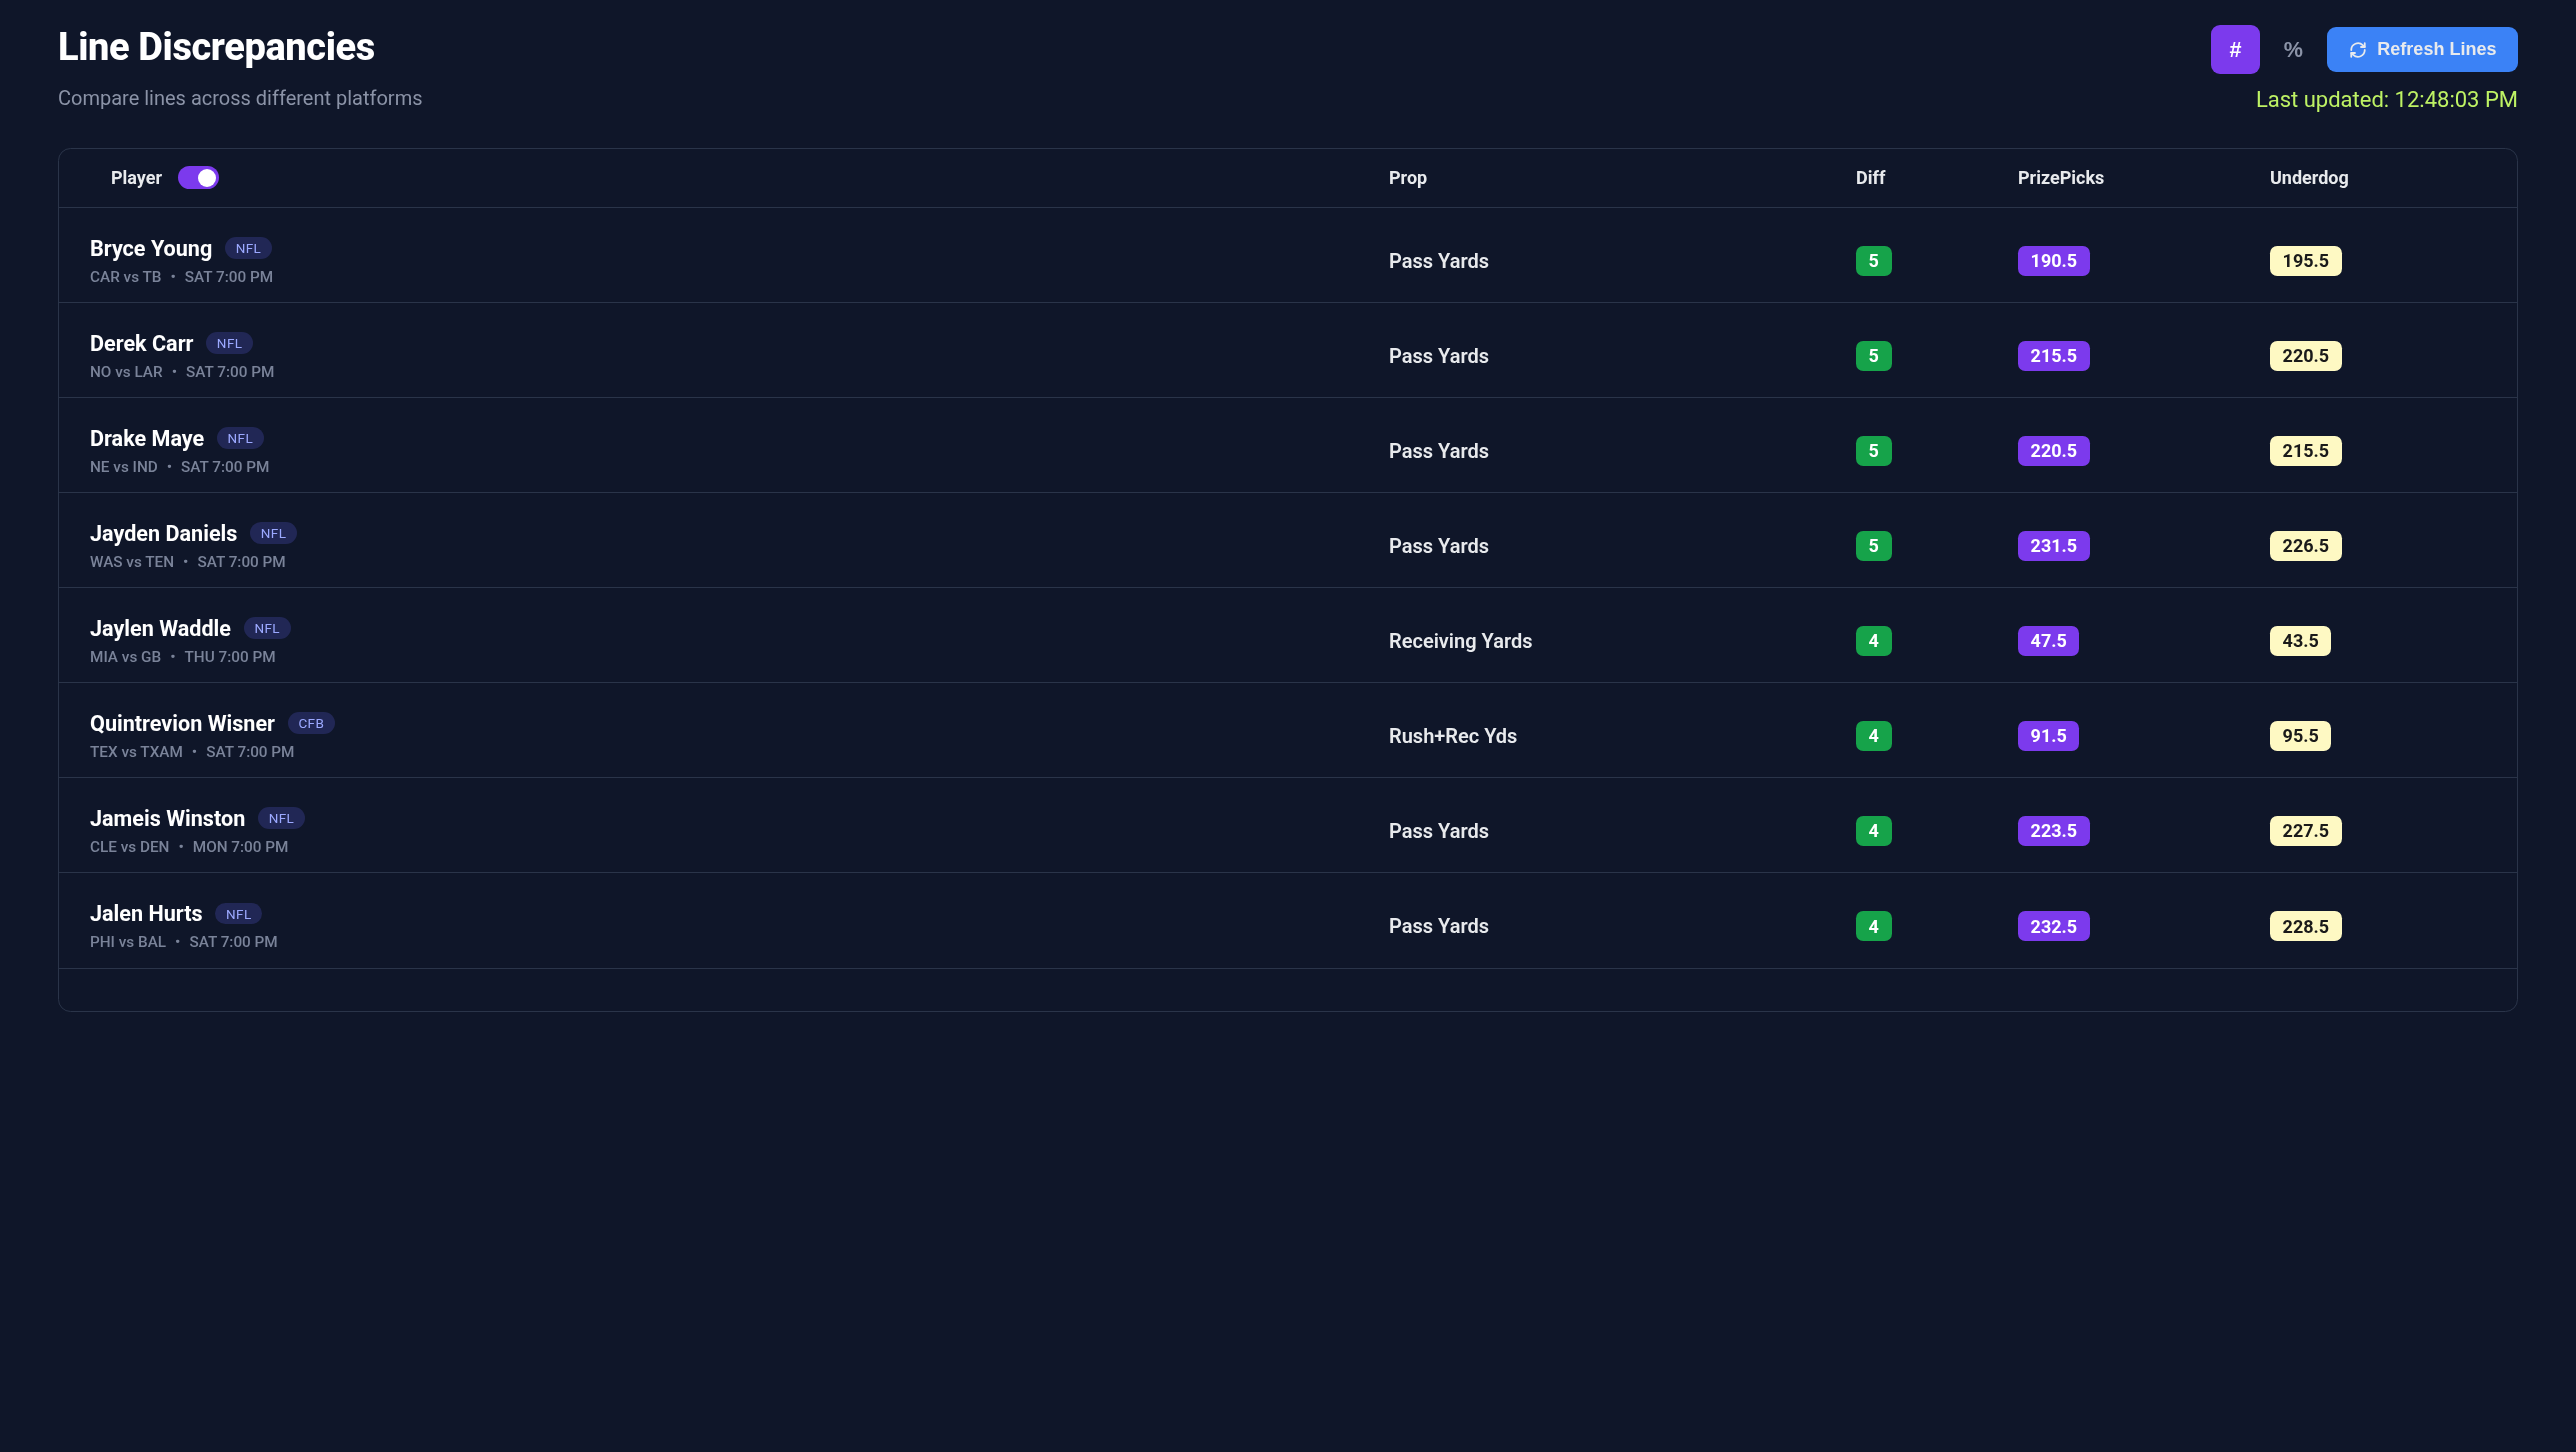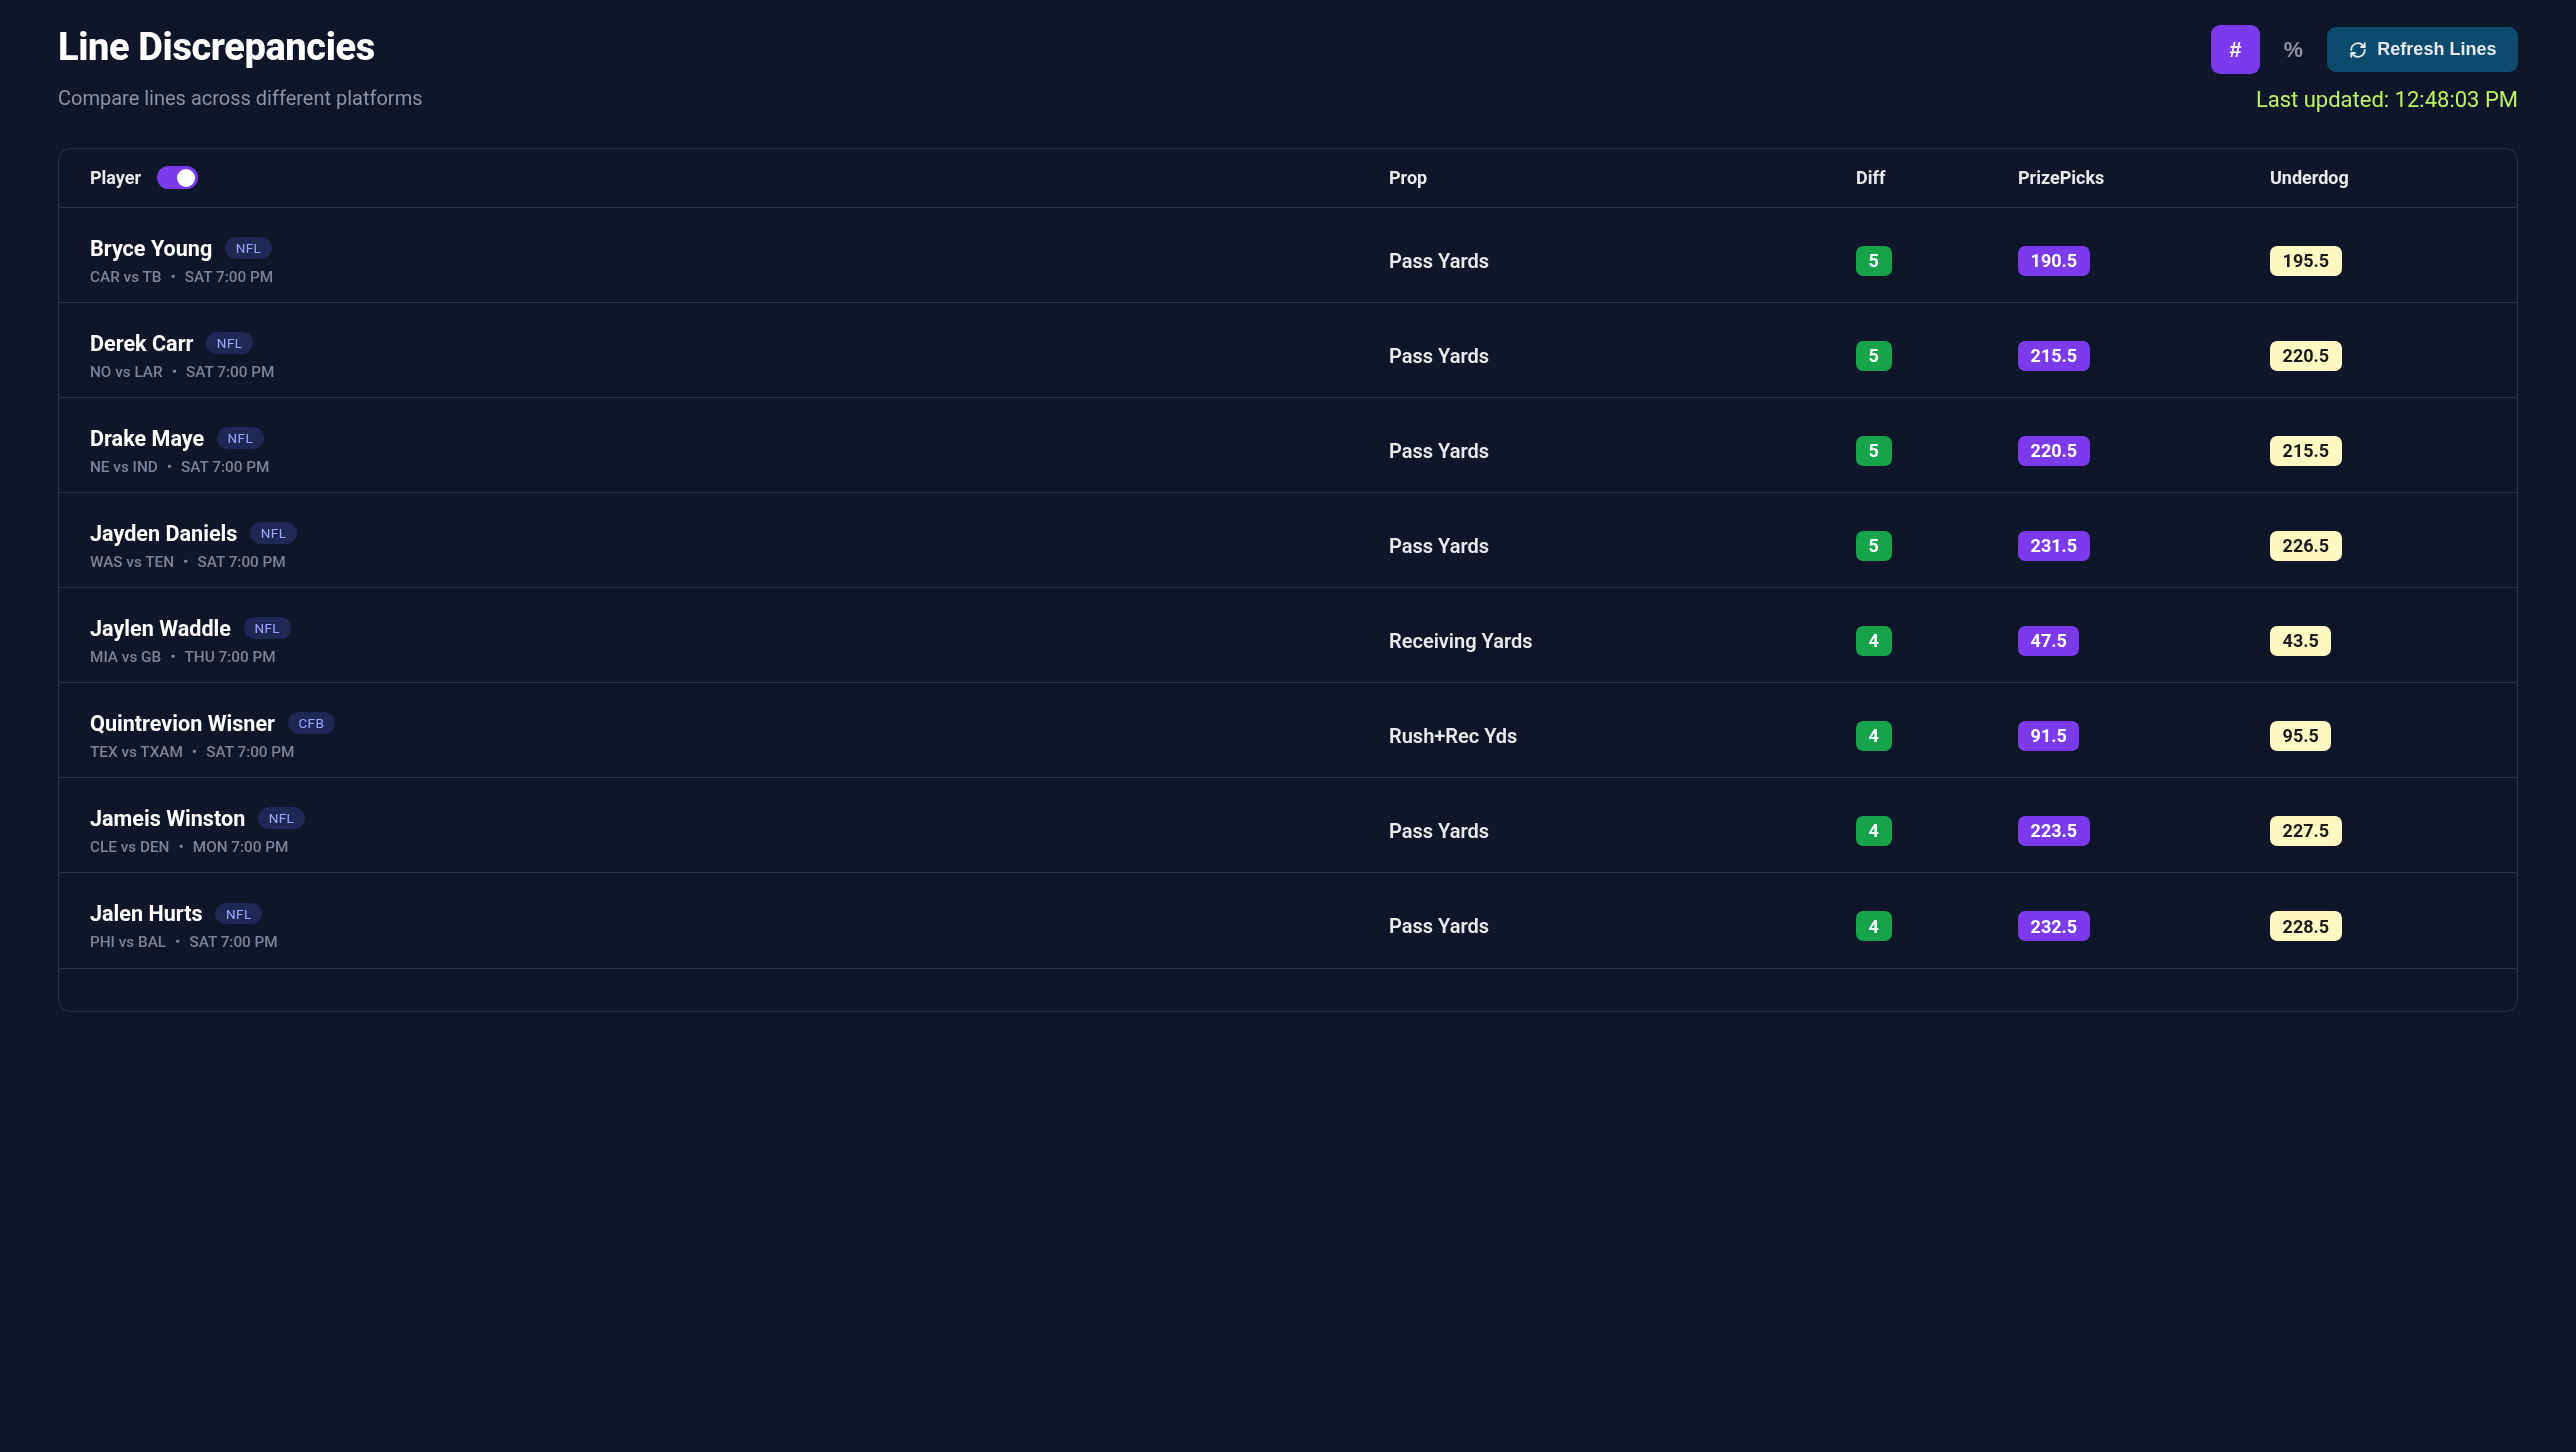--- a/index.html
+++ b/index.html
@@ -49,21 +49,21 @@
       font-size: 21.6px;
       font-weight: 700;
       cursor: pointer;
       border: none;
     }
     .icon-btn.active { background: #7c3aed; color: #fff; }
     .icon-btn.inactive { background: transparent; color: #8b93a7; }
     .refresh-btn {
       height: 45px;
       padding: 0 21.6px;
-      background: #0c4a6e;
+      background: #3b82f6;
       border: none;
       border-radius: 9px;
       color: #e8eaed;
       font-size: 18px;
       font-weight: 600;
       display: flex;
       align-items: center;
       gap: 10.8px;
       cursor: pointer;
     }
@@ -92,20 +92,21 @@
     }
     .table-header .th {
       font-size: 18px;
       font-weight: 700;
       color: #e8eaed;
     }
     .player-th {
       display: flex;
       align-items: center;
       gap: 16px;
+      margin-left: 21px;
     }
     .toggle {
       width: 41px;
       height: 23.4px;
       background: #7c3aed;
       border-radius: 898px;
       position: relative;
       cursor: pointer;
     }
     .toggle-thumb {

